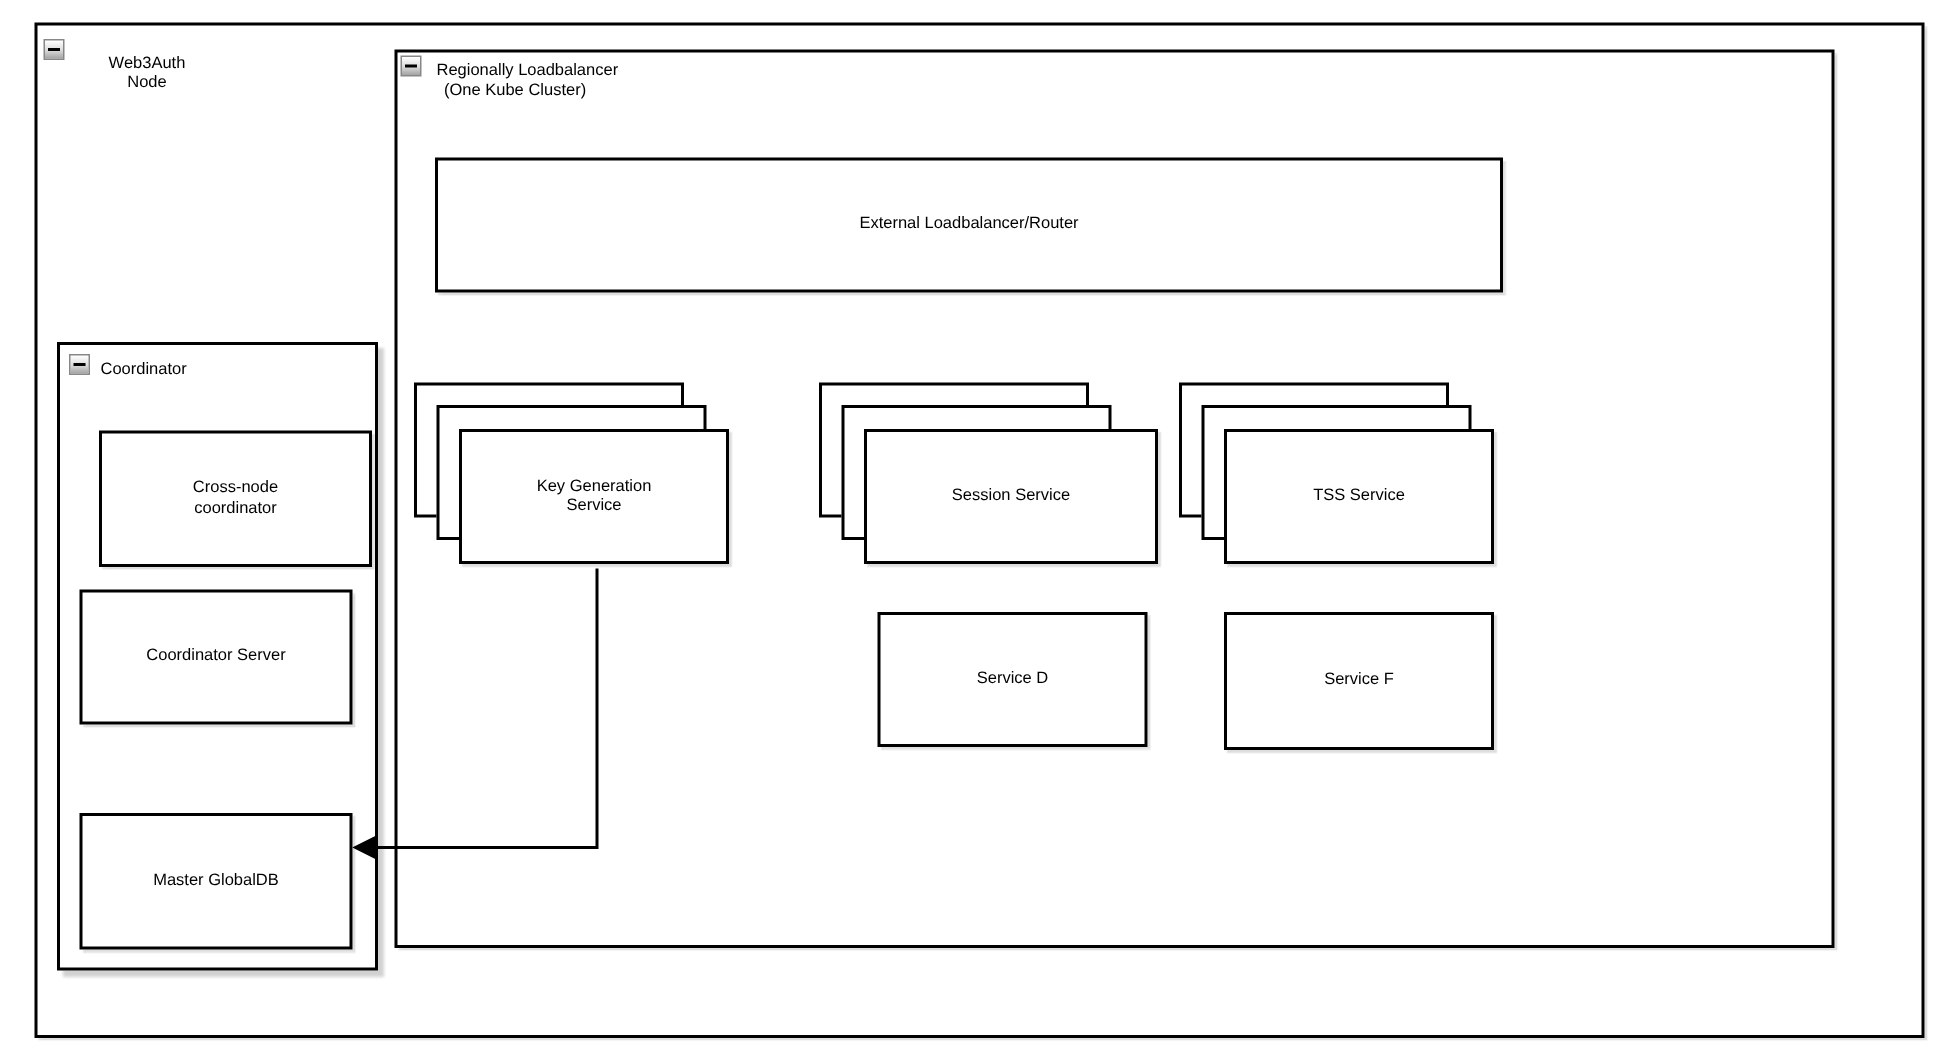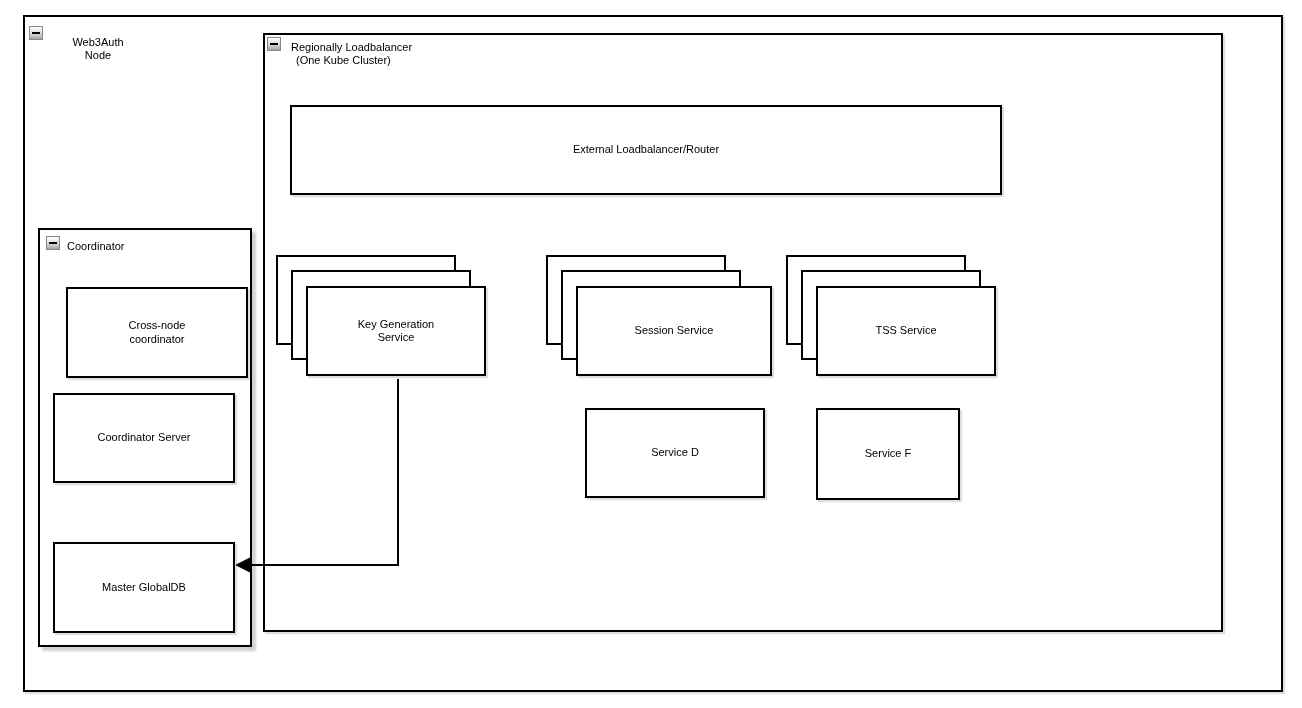--- a/index.html
+++ b/index.html
@@ -87,21 +87,21 @@
       <div class="box stack-card" style="left:281px; top:220px; width:180px; height:90px;"></div>
       <div class="box stack-card" style="left:296px; top:235px; width:180px; height:90px;"></div>
       <div class="box" style="left:311px; top:251px; width:196px; height:90px;">Session Service</div>
 
       <div class="box stack-card" style="left:521px; top:220px; width:180px; height:90px;"></div>
       <div class="box stack-card" style="left:536px; top:235px; width:180px; height:90px;"></div>
       <div class="box" style="left:551px; top:251px; width:180px; height:90px;">TSS Service</div>
 
       <div class="box" style="left:296px; top:373px; width:180px; height:90px;margin-left:24px;">Service D</div>
 
-      <div class="box" style="left:551px; top:373px; width:144px; height:92px;">Service F</div>
+      <div class="box" style="left:551px; top:373px; width:180px; height:92px;">Service F</div>
     </div>
   </div>
 
   <svg id="arrow-overlay" viewBox="0 0 1302 708" xmlns="http://www.w3.org/2000/svg">
     <path d="M 398 379 L 398 565 L 250 565" fill="none" stroke="#000000" stroke-width="2"></path>
     <polygon points="236,565 250,558 250,572" fill="#000000" stroke="#000000"></polygon>
   </svg>
 
 </div>
 

